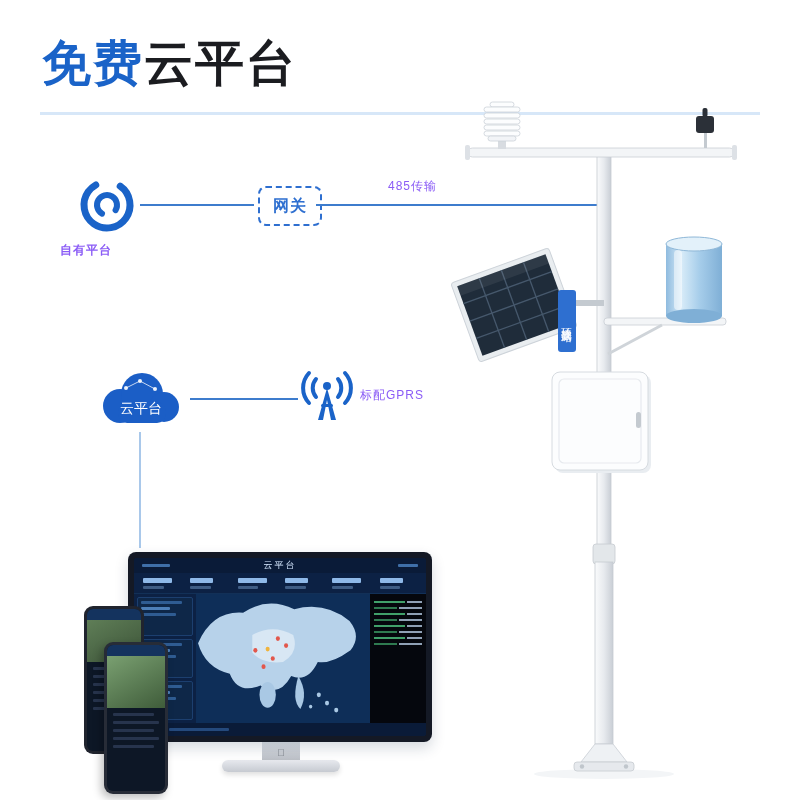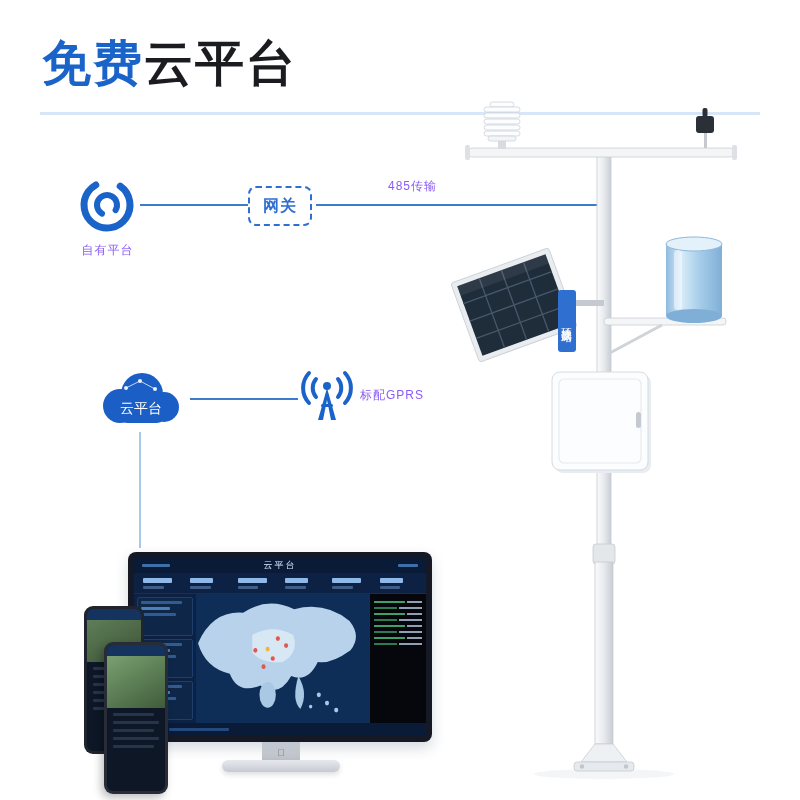--- a/index.html
+++ b/index.html
@@ -87,25 +87,25 @@
     </div>
   </div>
   <div class="abs divider"></div>
 
   <div class="abs" style="left:78px;top:176px;width:58px;height:58px;">
     <svg width="58" height="58" viewBox="0 0 58 58">
       <circle cx="29" cy="29" r="23" fill="none" stroke="#1a63c8" stroke-width="7" stroke-dasharray="118 27" stroke-linecap="round" transform="rotate(-55 29 29)"></circle>
       <circle cx="29" cy="29" r="10" fill="none" stroke="#1a63c8" stroke-width="6" stroke-dasharray="47 16" stroke-linecap="round" transform="rotate(120 29 29)"></circle>
     </svg>
   </div>
-  <div class="abs flow-label" style="left:60px;top:242px;width:95px;text-align:center;">自有平台</div>
+  <div class="abs flow-label" style="left:60px;top:242px;width:95px;text-align:left;font-weight:bold;">自有平台</div>
 
   <div class="abs hline" style="left:140px;top:204px;width:114px;"></div>
 
-  <div class="abs gatebox" style="left:248px;top:186px;">
+  <div class="abs gatebox" style="left:258px;top:186px;">
     <span>网关</span>
   </div>
 
   <div class="abs hline" style="left:316px;top:204px;width:281px;"></div>
   <div class="abs flow-label" style="left:382px;top:178px;background:#fff;padding:0 6px;">485传输</div>
 
   <div class="abs" style="left:92px;top:366px;width:96px;height:66px;">
     <svg width="96" height="66" viewBox="0 0 96 66">
       <g fill="#1b5ec6">
         <circle cx="28" cy="40" r="17"></circle>

